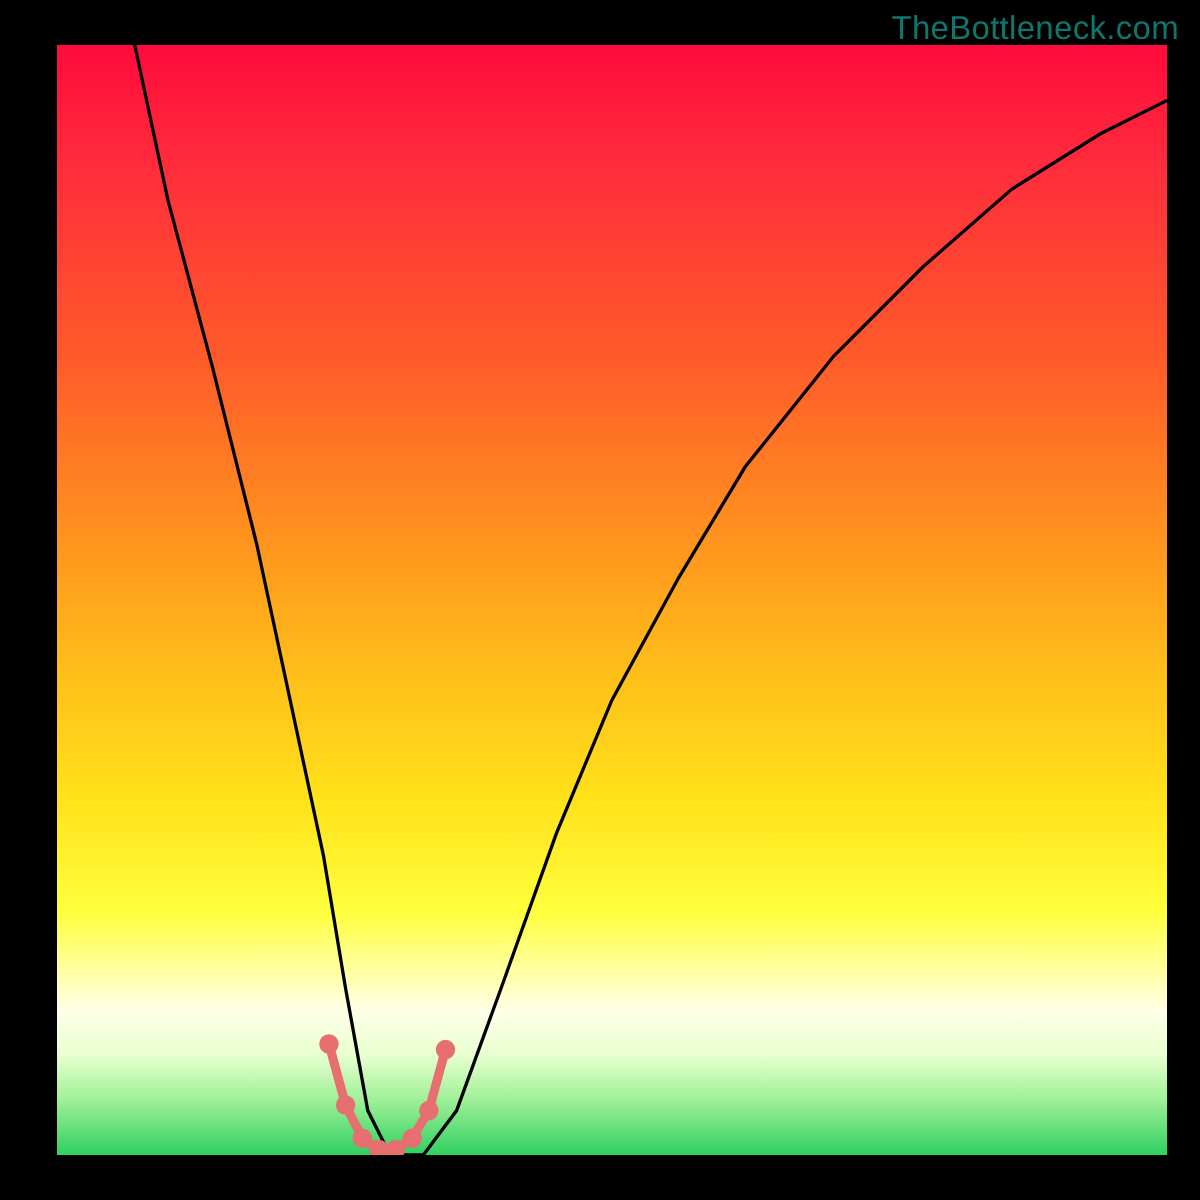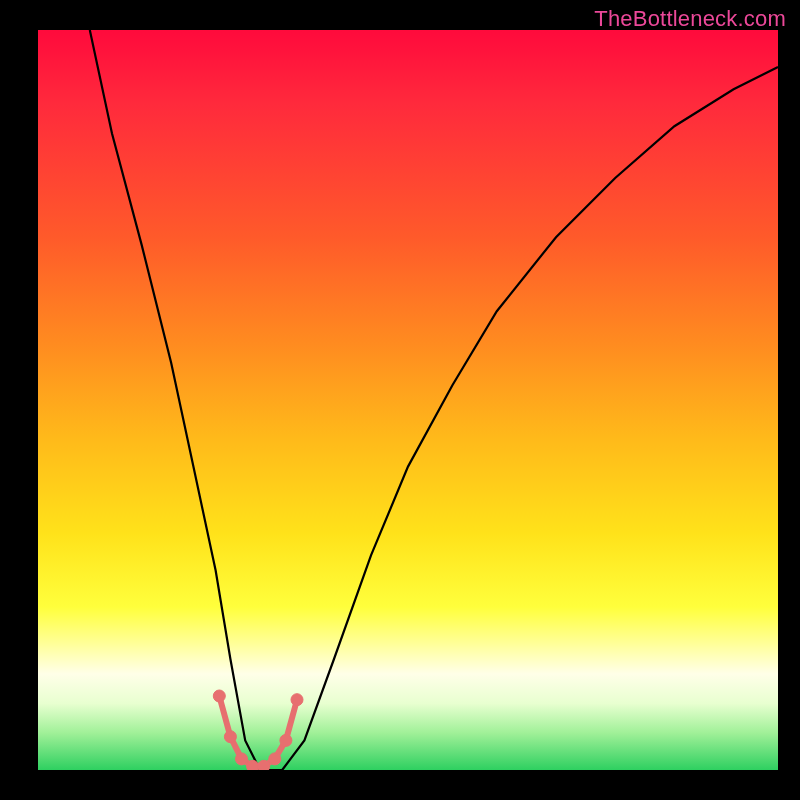--- a/index.html
+++ b/index.html
@@ -39,21 +39,21 @@
       #ffffe8 87%,
       #e8ffd0 91%,
       #a0f098 95%,
       #2ed060 100%
     );
   }
   .watermark {
     position: absolute;
     top: 6px;
     right: 14px;
-    color: #ec4899;
+    color: #0f766e;
     font-size: 22px;
     letter-spacing: 0.2px;
   }
   svg.overlay {
     position: absolute;
     left: 0;
     top: 0;
     width: 740px;
     height: 740px;
   }

